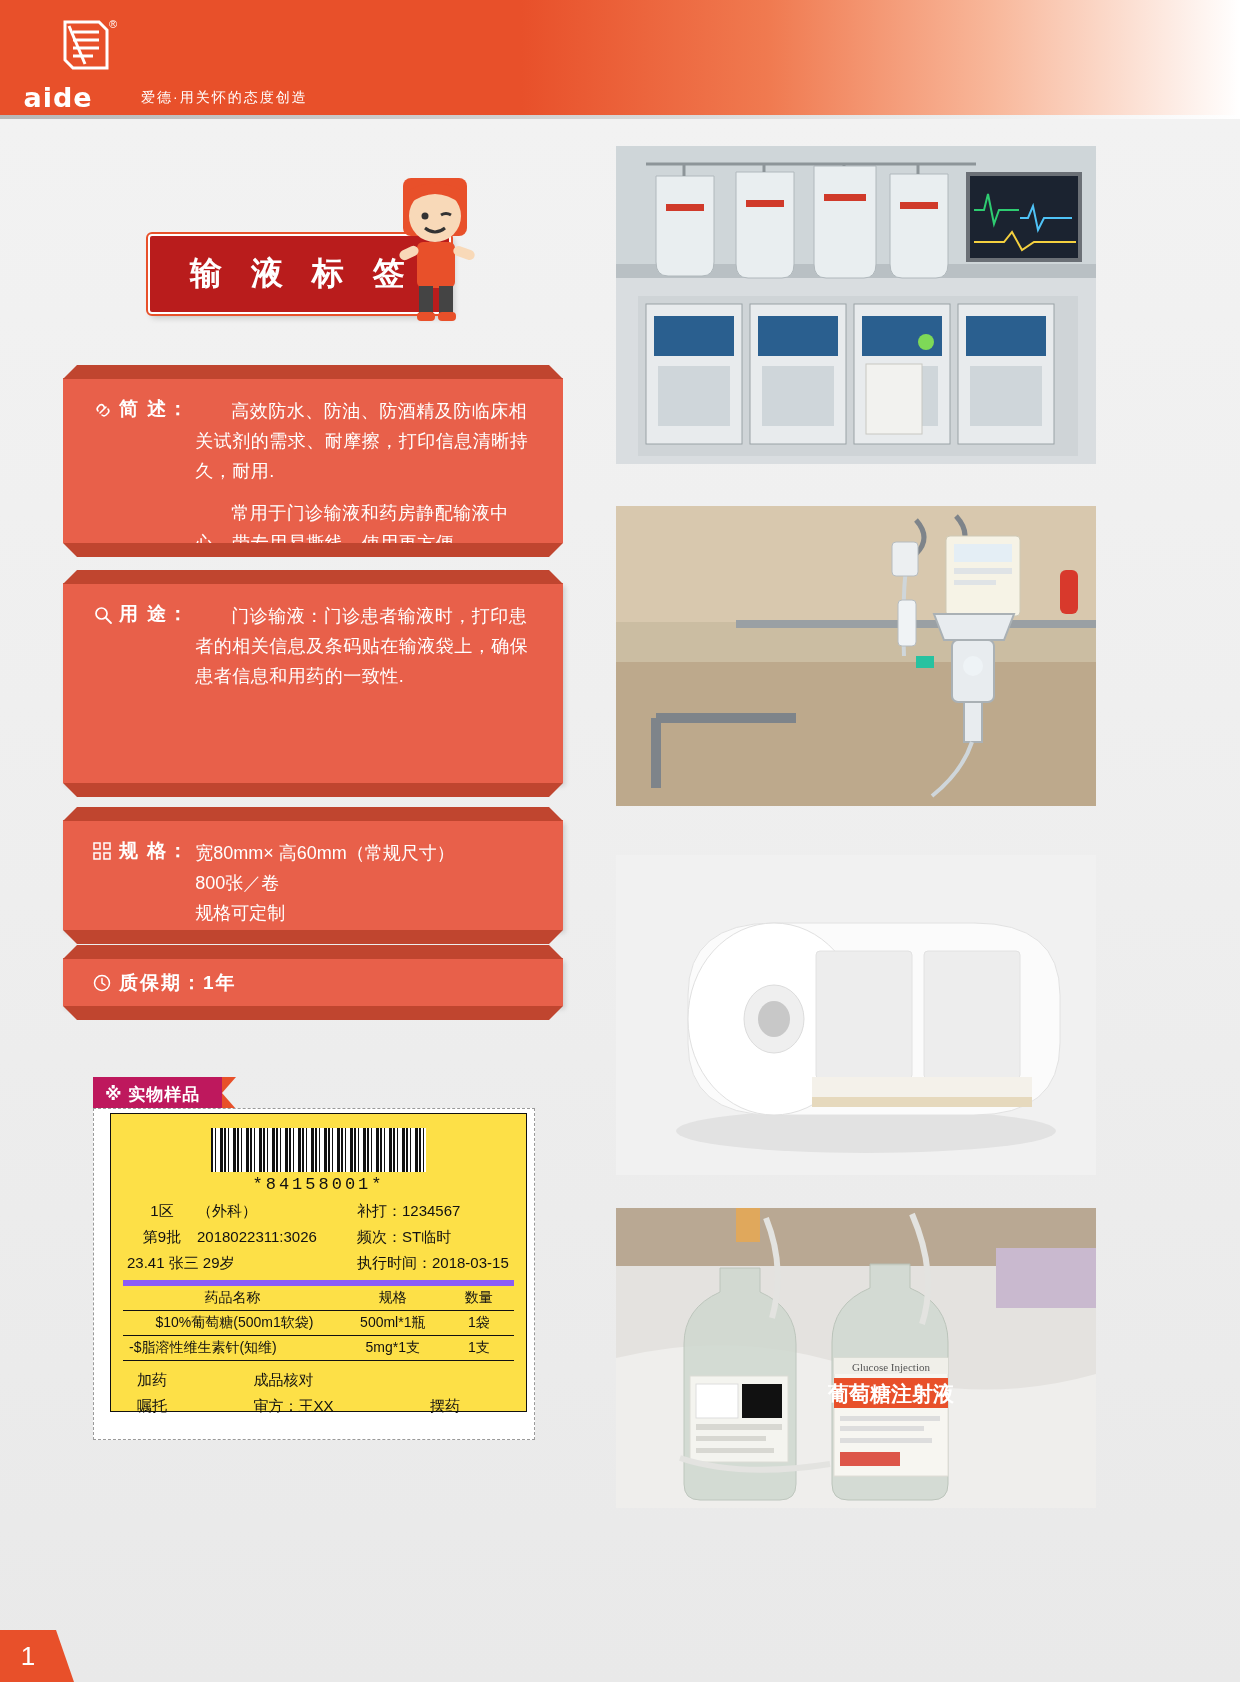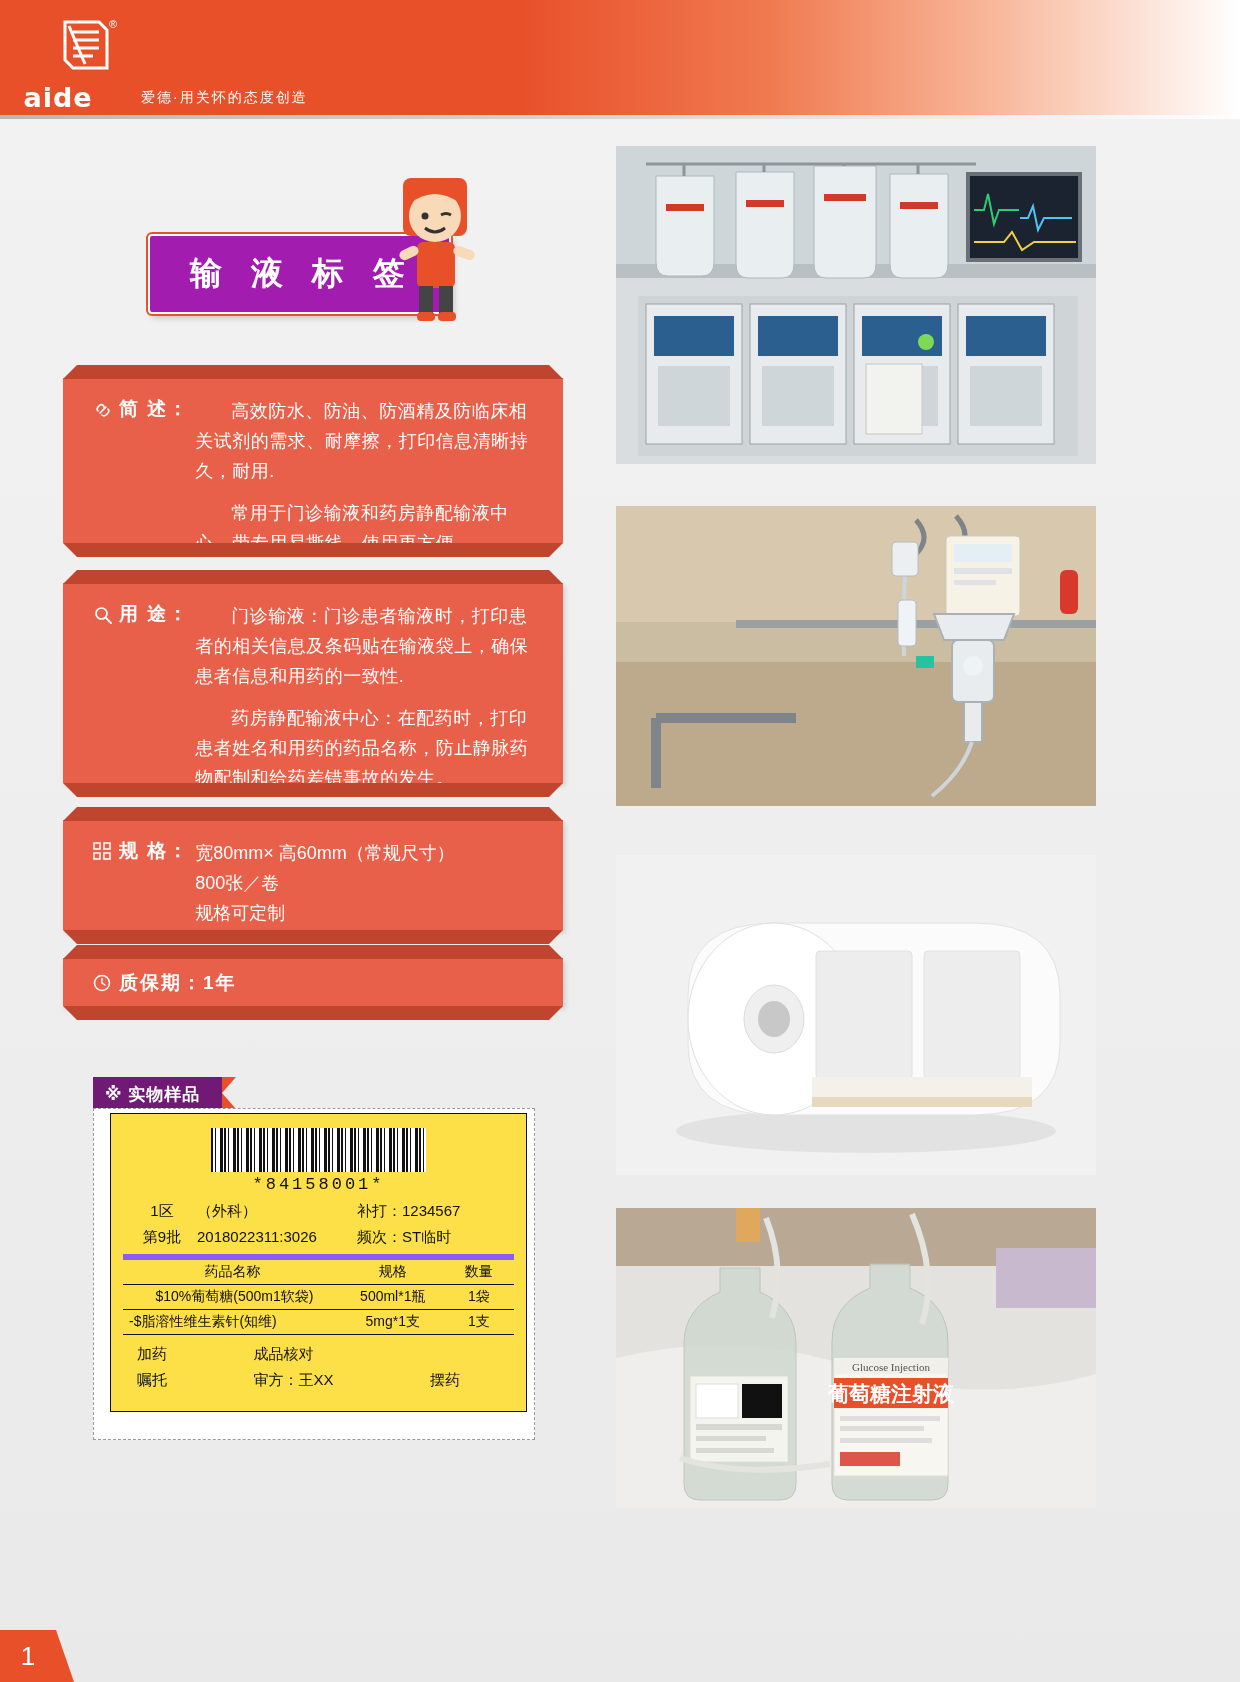--- a/index.html
+++ b/index.html
@@ -33,21 +33,21 @@
   }
   
   .page-bg{
     position:absolute;left:0;top:119px;width:1240px;height:1563px;
     background:linear-gradient(180deg,#f2f2f2 0%,#eeeeee 50%,#e9e9e9 100%);
   }
   
   .title-wrap{position:absolute;left:148px;top:234px;}
   .title-ribbon{
     position:relative;
-    background:#a21caf;
+    background:#b91c1c;
     color:#fff;
     font-size:32px;
     letter-spacing:10px;
     font-weight:bold;
     padding:16px 34px 16px 40px;
     border-radius:4px;
     box-shadow:3px 4px 6px rgba(0,0,0,.18);
     display:inline-block;
     border:2px solid #fff;
     outline:2px solid #e8502a;
@@ -67,21 +67,21 @@
   .p-label{
     font-size:19px;font-weight:bold;letter-spacing:2px;flex:0 0 auto;margin-right:6px;white-space:nowrap;
   }
   .p-text{font-size:18px;line-height:30px;letter-spacing:.5px;}
   .p-text p{margin:0 0 12px 0;text-indent:2em;}
   .p-text p:last-child{margin-bottom:0;}
   .p-plain{font-size:18px;line-height:30px;}
   
   .sample-tag{
     position:absolute;left:93px;top:1077px;
-    background:#701a75;color:#fff;font-size:17px;font-weight:bold;
+    background:#be185d;color:#fff;font-size:17px;font-weight:bold;
     padding:6px 22px 6px 12px;letter-spacing:1px;
   }
   .sample-tag:after{
     content:"";position:absolute;right:-14px;top:0;width:0;height:0;
     border-top:16px solid #e8502a;border-bottom:16px solid #e8502a;border-right:14px solid transparent;
   }
   .sample-box{
     position:absolute;left:93px;top:1108px;width:440px;height:330px;
     background:#fff;border:1px dashed #9a9a9a;
   }
@@ -183,21 +183,20 @@
     <div class="panel-row">
       <span class="p-icon">
         <svg width="20" height="20" viewBox="0 0 20 20">
             <circle cx="8.5" cy="8.5" r="5.5" stroke="#fff" stroke-width="1.7" fill="none"></circle>
             <path d="M13 13 L18 18" stroke="#fff" stroke-width="1.8" stroke-linecap="round"></path>
           </svg>
       </span>
       <span class="p-label">用  途：</span>
       <span class="p-text">
         <p>门诊输液：门诊患者输液时，打印患者的相关信息及条码贴在输液袋上，确保患者信息和用药的一致性.</p>
-        <p>药房静配输液中心：在配药时，打印患者姓名和用药的药品名称，防止静脉药物配制和给药差错事故的发生。</p>
       </span>
     </div>
   </div>
 </div>
 <div style="position:absolute;left:63px;top:570px;width:500px;height:14px;background:#c0452f;clip-path:polygon(0 14px,14px 0,486px 0,500px 14px);"></div>
 <div style="position:absolute;left:63px;top:783px;width:500px;height:14px;background:#c0452f;clip-path:polygon(0 0,500px 0,486px 14px,14px 14px);"></div>
 
 <div class="panel" style="top:820px;width:500px;height:110px;">
   <div class="panel-inner">
     <div class="panel-row">
@@ -247,20 +246,24 @@
   <div class="lbl-rows">
     <div class="lbl-row">
       <span style="width:70px;text-align:center;">1区</span>
       <span style="width:160px;">（外科）</span>
       <span>补打：1234567</span>
     </div>
     <div class="lbl-row">
       <span style="width:70px;text-align:center;">第9批</span>
       <span style="width:160px;">2018022311:3026</span>
       <span>频次：ST临时</span>
+    </div>
+    <div class="lbl-row">
+      <span style="width:230px;">23.41    张三    29岁</span>
+      <span>执行时间：2018-03-15</span>
     </div>
   </div>
 
   <table class="tbl">
     <tbody>
         <tr class="head">
       <th style="width:56%;">药品名称</th>
       <th style="width:26%;">规格</th>
       <th style="width:18%;">数量</th>
     </tr>

